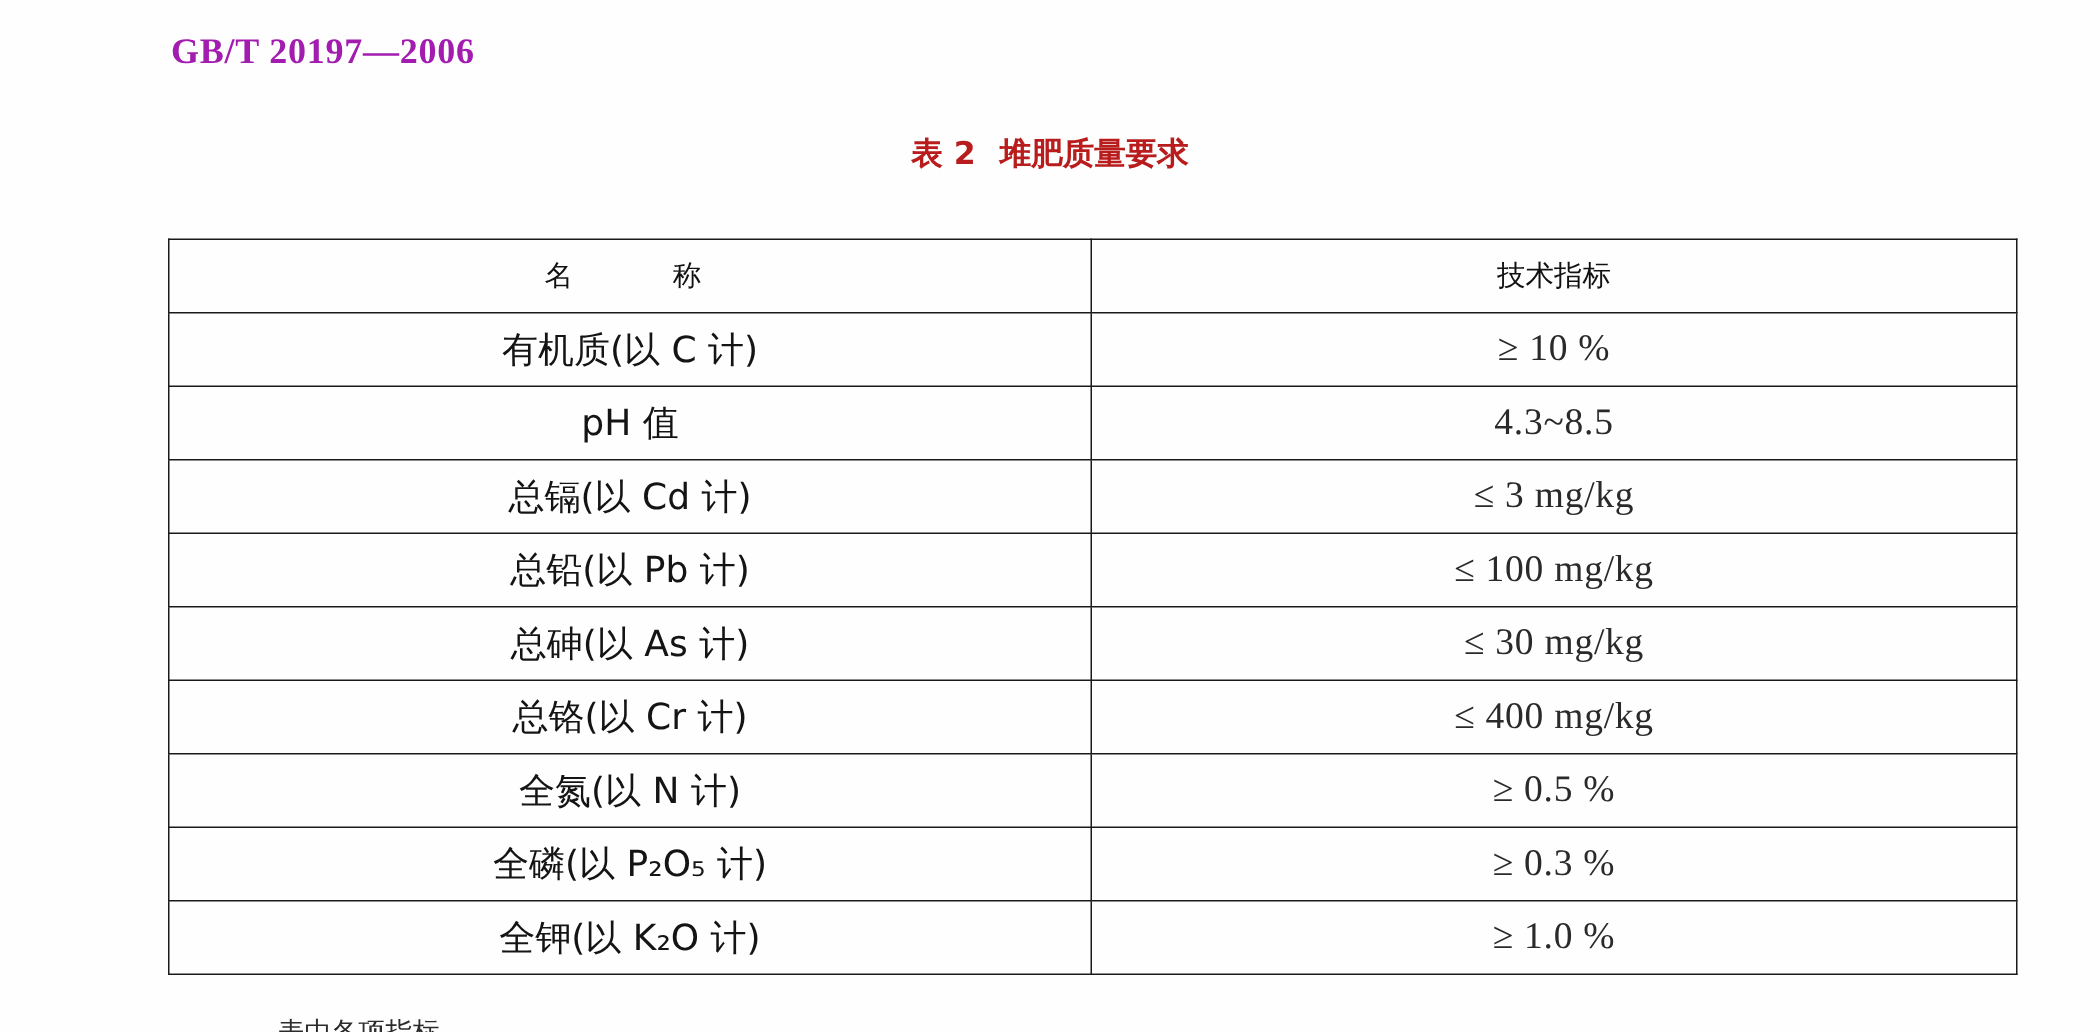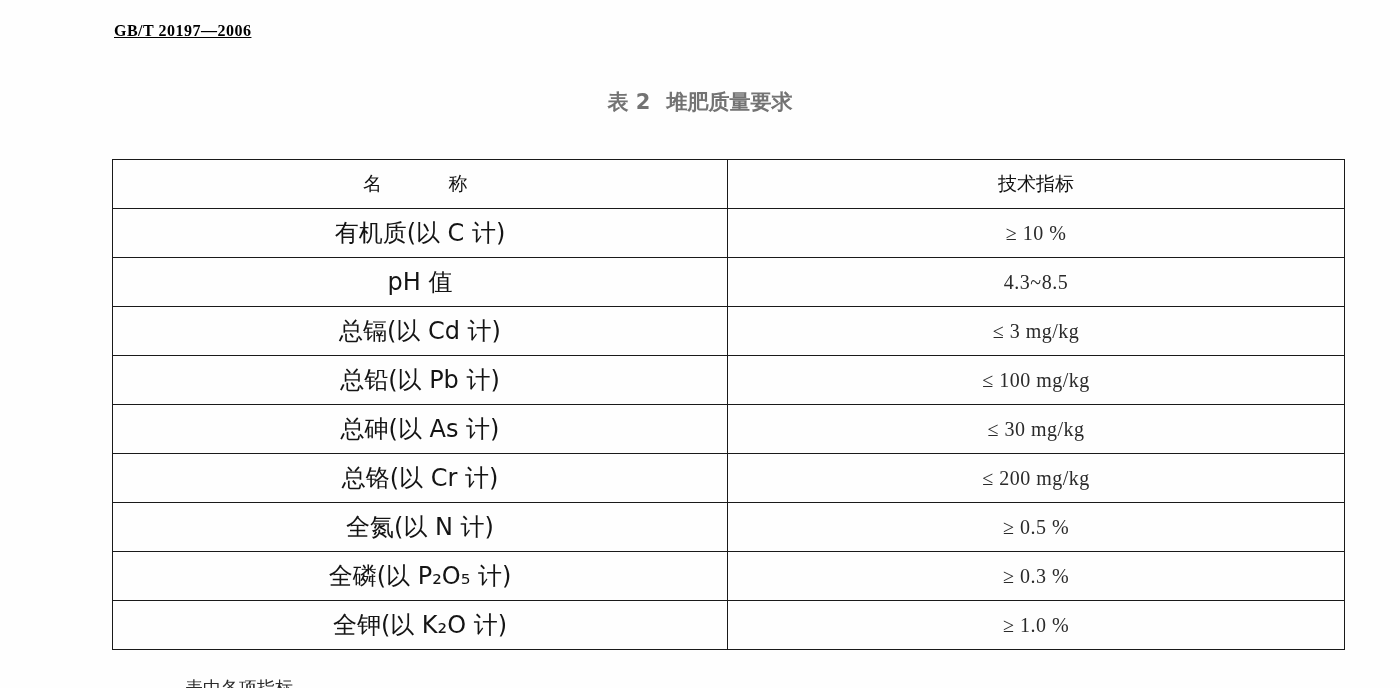--- a/index.html
+++ b/index.html
@@ -24,36 +24,35 @@
     height: 688px;
     background: #fefefe;
   }
 
   .std-code {
     position: absolute;
     left: 114px;
     top: 22px;
     font-family: "Liberation Serif", "DejaVu Serif", serif;
     font-weight: bold;
-    font-size: 16px;
+    font-size: 24px;
     letter-spacing: 0.5px;
-    color: #000000;
-    text-decoration: underline;
+    color: #a21caf;
   }
 
   .table-caption {
     position: absolute;
     left: 0;
     top: 88px;
     width: 1400px;
     text-align: center;
     font-family: "DejaVu Sans", "Liberation Sans", sans-serif;
     font-weight: bold;
     font-size: 21px;
-    color: #737373;
+    color: #b91c1c;
   }
   .table-caption .cap-num {
     margin-right: 16px;
   }
 
   .table-wrap {
     position: absolute;
     left: 112px;
     top: 133px;
     width: 1232px;
@@ -87,21 +86,21 @@
     padding-left: 0.5em;
   }
 
   tbody td.name {
     font-family: "DejaVu Sans", "Liberation Sans", sans-serif;
     font-size: 24px;
     color: #141414;
   }
   tbody td.value {
     font-family: "Liberation Serif", "DejaVu Serif", serif;
-    font-size: 20px;
+    font-size: 25px;
     color: #2a2a2a;
     letter-spacing: 0.5px;
   }
   tbody tr td { height: 48px; }
 
   .footer-ghost {
     position: absolute;
     left: 185px;
     top: 676px;
     font-family: "DejaVu Sans", "Liberation Sans", sans-serif;
@@ -151,21 +150,21 @@
         <tr>
           <td class="name">总铅(以 Pb 计)</td>
           <td class="value">≤ 100 mg/kg</td>
         </tr>
         <tr>
           <td class="name">总砷(以 As 计)</td>
           <td class="value">≤ 30 mg/kg</td>
         </tr>
         <tr>
           <td class="name">总铬(以 Cr 计)</td>
-          <td class="value">≤ 200 mg/kg</td>
+          <td class="value">≤ 400 mg/kg</td>
         </tr>
         <tr>
           <td class="name">全氮(以 N 计)</td>
           <td class="value">≥ 0.5 %</td>
         </tr>
         <tr>
           <td class="name">全磷(以 P₂O₅ 计)</td>
           <td class="value">≥ 0.3 %</td>
         </tr>
         <tr>

